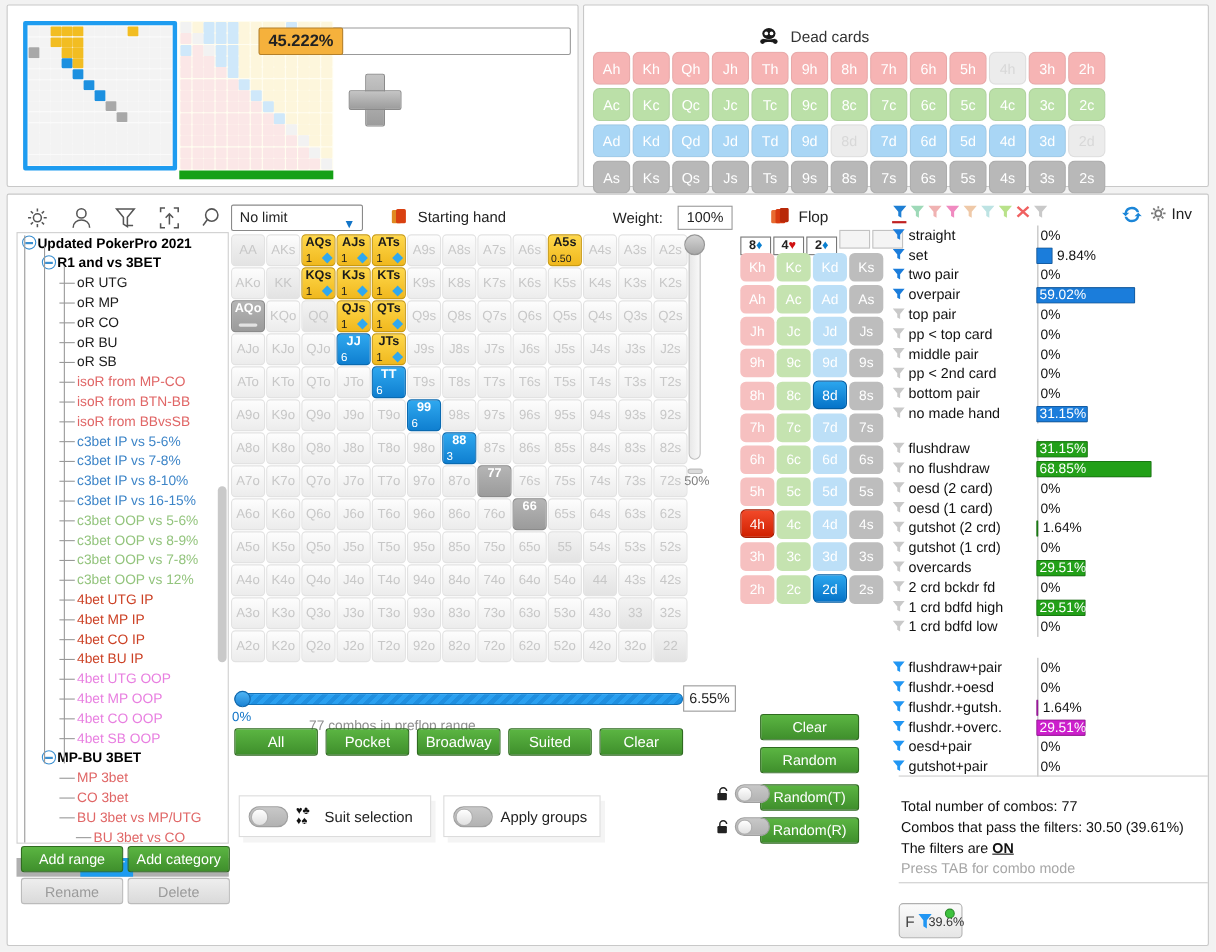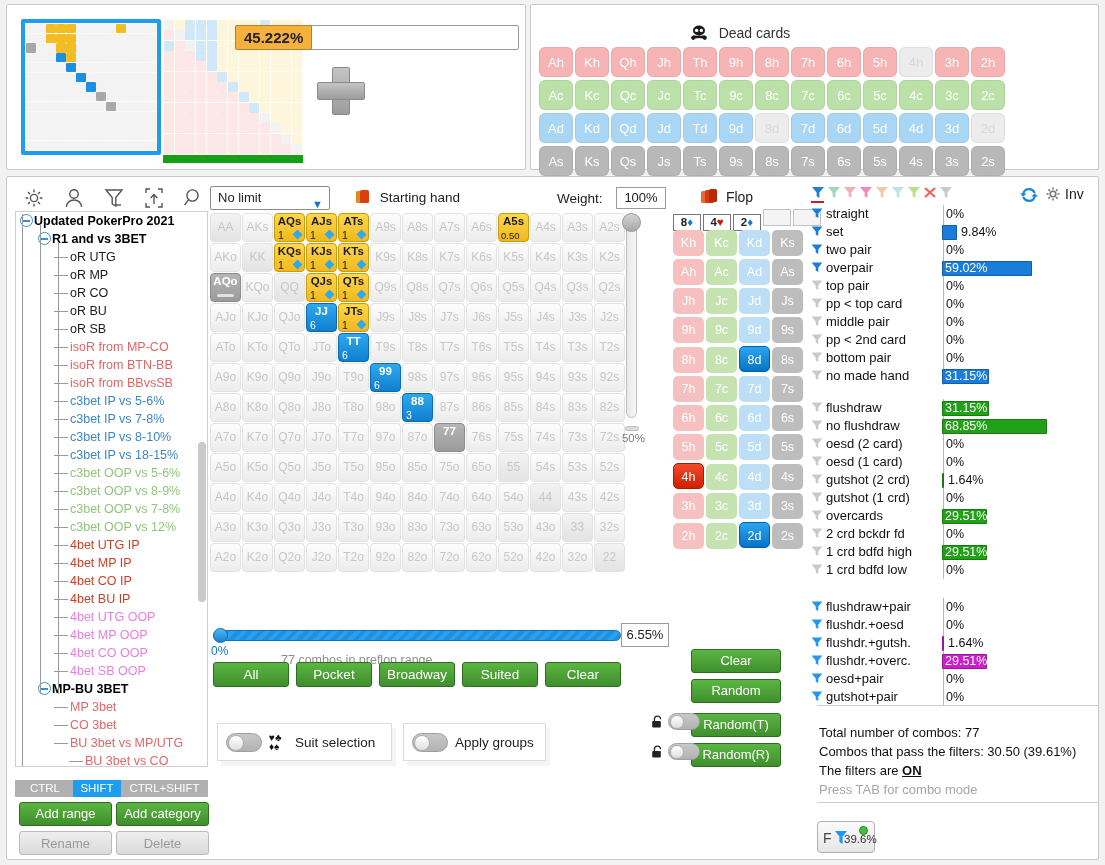--- a/index.html
+++ b/index.html
@@ -693,21 +693,21 @@
           <div class="tnode" style="top: 198px; position: absolute; left: 0px; width: 100%;">
             <span class="tline" style="left: 38px; width: 14px;"></span>
             <span class="lbl" style="left: 54px; color: rgb(61, 133, 200);">c3bet IP vs 7-8%</span>
           </div>
           <div class="tnode" style="top: 216px; position: absolute; left: 0px; width: 100%;">
             <span class="tline" style="left: 38px; width: 14px;"></span>
             <span class="lbl" style="left: 54px; color: rgb(61, 133, 200);">c3bet IP vs 8-10%</span>
           </div>
           <div class="tnode" style="top: 234px; position: absolute; left: 0px; width: 100%;">
             <span class="tline" style="left: 38px; width: 14px;"></span>
-            <span class="lbl" style="left: 54px; color: rgb(61, 133, 200);">c3bet IP vs 18-15%</span>
+            <span class="lbl" style="left: 54px; color: rgb(61, 133, 200);">c3bet IP vs 16-15%</span>
           </div>
           <div class="tnode" style="top: 252px; position: absolute; left: 0px; width: 100%;">
             <span class="tline" style="left: 38px; width: 14px;"></span>
             <span class="lbl" style="left: 54px; color: rgb(147, 196, 125);">c3bet OOP vs 5-6%</span>
           </div>
           <div class="tnode" style="top: 270px; position: absolute; left: 0px; width: 100%;">
             <span class="tline" style="left: 38px; width: 14px;"></span>
             <span class="lbl" style="left: 54px; color: rgb(147, 196, 125);">c3bet OOP vs 8-9%</span>
           </div>
           <div class="tnode" style="top: 288px; position: absolute; left: 0px; width: 100%;">
@@ -776,21 +776,21 @@
         </div>
       <div class="tree-vscroll"></div>
     </div>
 
     <div class="mod-bar" style="top:603px;left:8px;">
       <div class="mod" style="left:2px;width:56px;">CTRL</div>
       <div class="mod sel" style="left:58px;width:48px;">SHIFT</div>
       <div class="mod" style="left:108px;width:83px;">CTRL+SHIFT</div>
     </div>
 
-    <div class="bottom-btns" style="top:625px;width:193px;height:60px;position:absolute;">
+    <div class="bottom-btns" style="top:592px;width:193px;height:60px;position:absolute;">
       <button class="btn-green bb" style="left:4px;top:0;">Add range</button>
       <button class="btn-green bb" style="left:101px;top:0;">Add category</button>
       <button class="bb gray" style="left:4px;top:29px;">Rename</button>
       <button class="bb gray" style="left:101px;top:29px;">Delete</button>
     </div>
 
     <div class="sel-nolimit" style="top:9px;left:203px;">
       <span>No limit</span>
       <span class="cv">▼</span>
     </div>
@@ -974,20 +974,37 @@
           <div class="gc">97o</div>
           <div class="gc">87o</div>
           <div class="gc gray hasval">
             <span class="top">77</span>
           </div>
           <div class="gc">76s</div>
           <div class="gc">75s</div>
           <div class="gc">74s</div>
           <div class="gc">73s</div>
           <div class="gc">72s</div>
+        </div>
+        <div class="grow">
+          <div class="gc">A6o</div>
+          <div class="gc">K6o</div>
+          <div class="gc">Q6o</div>
+          <div class="gc">J6o</div>
+          <div class="gc">T6o</div>
+          <div class="gc">96o</div>
+          <div class="gc">86o</div>
+          <div class="gc">76o</div>
+          <div class="gc gray hasval">
+            <span class="top">66</span>
+          </div>
+          <div class="gc">65s</div>
+          <div class="gc">64s</div>
+          <div class="gc">63s</div>
+          <div class="gc">62s</div>
         </div>
         <div class="grow">
           <div class="gc">A5o</div>
           <div class="gc">K5o</div>
           <div class="gc">Q5o</div>
           <div class="gc">J5o</div>
           <div class="gc">T5o</div>
           <div class="gc">95o</div>
           <div class="gc">85o</div>
           <div class="gc">75o</div>

